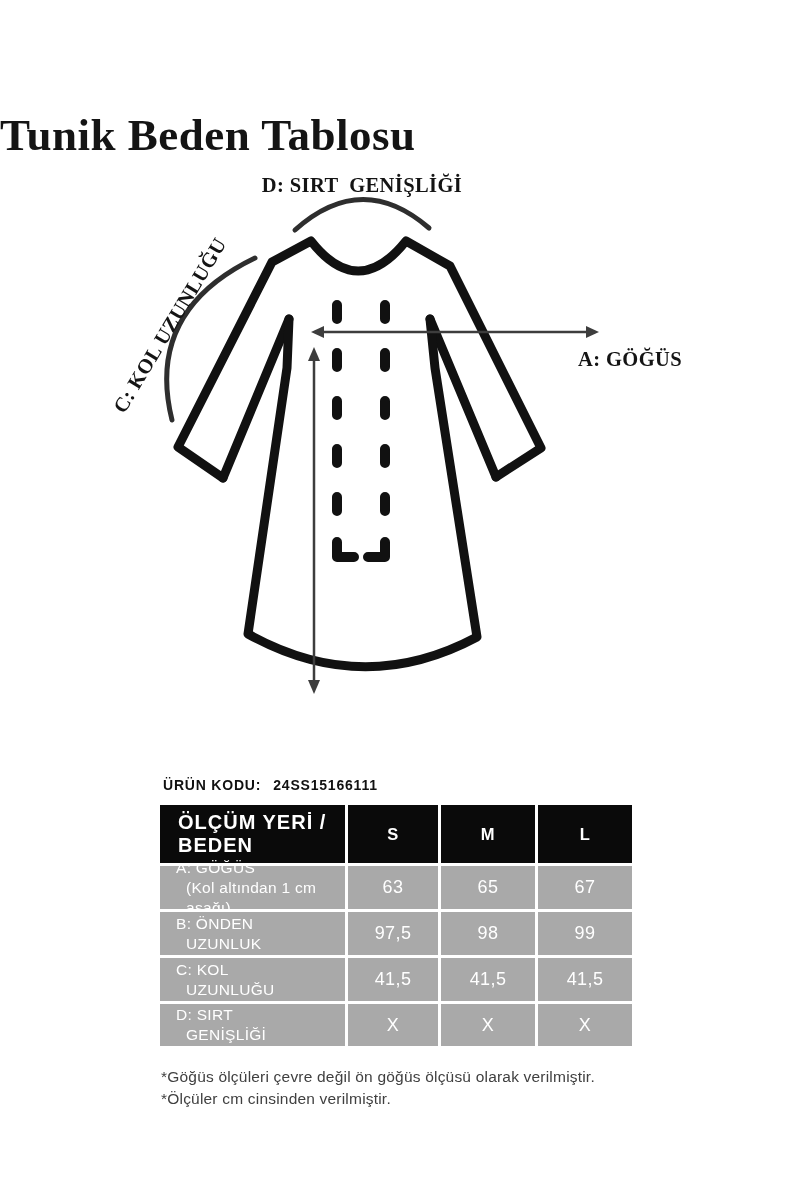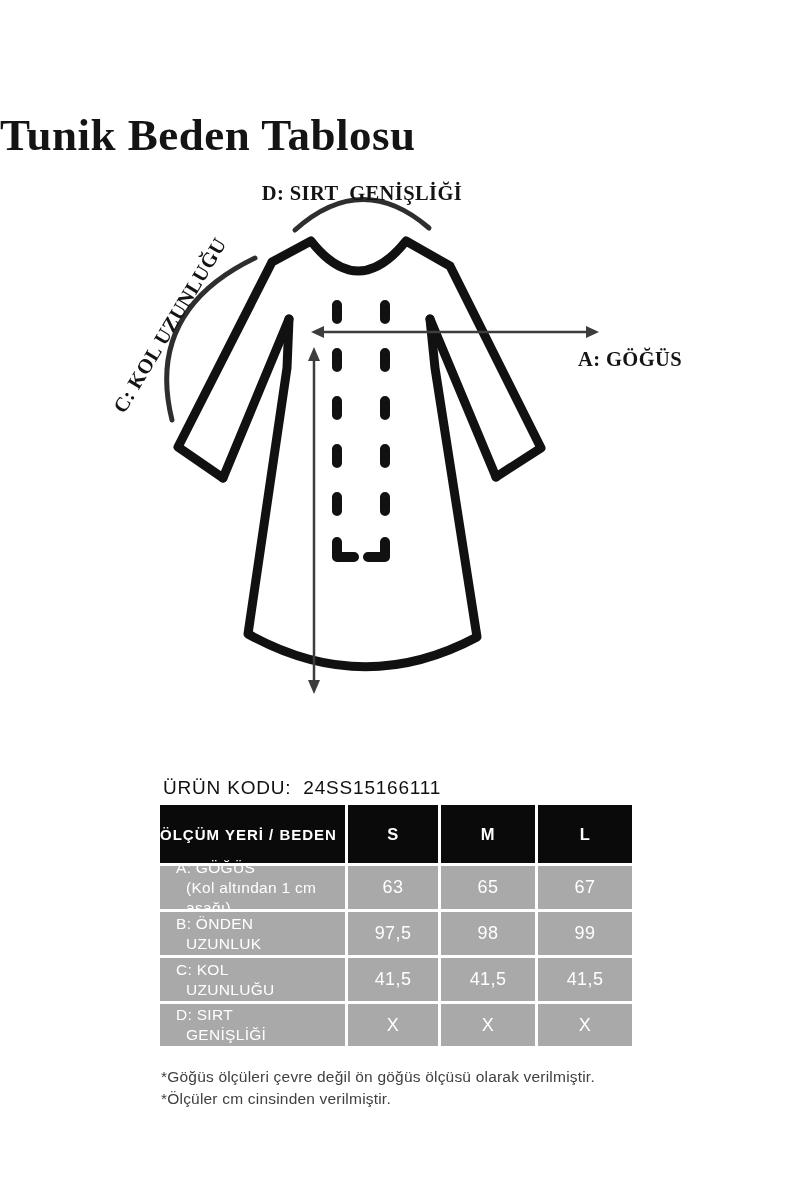--- a/index.html
+++ b/index.html
@@ -14,40 +14,40 @@
     font-family:"Liberation Serif",serif;font-weight:700;font-size:45px;
     letter-spacing:0.5px;color:#141414;
   }
   
   .diagram{position:absolute;left:0;top:0;width:800px;height:760px;}
   .diagram svg{position:absolute;left:0;top:0;}
   .dlabel{
     position:absolute;font-family:"Liberation Serif",serif;font-weight:700;
     color:#141414;font-size:20.5px;letter-spacing:0.4px;text-align:center;
   }
-  .dlabel-top{left:212px;top:174px;width:300px;white-space:pre;margin-top:8px;}
+  .dlabel-top{left:212px;top:174px;width:300px;white-space:pre;}
   .dlabel-right{left:555px;top:348px;width:150px;}
   .dlabel-bottom{left:264px;top:706px;width:300px;font-size:21px;}
   .dlabel-left{left:60px;top:314px;width:220px;transform:rotate(-59deg);}
   
   .product-code{
     position:absolute;left:163px;top:777px;
-    font-size:19px;font-weight:400;color:#111111;letter-spacing:0.8px;
+    font-size:14px;font-weight:700;color:#111111;letter-spacing:0.8px;
   }
   .product-code .code-value{margin-left:12px;}
   
   .size-table{
     position:absolute;left:160px;top:805px;width:472px;
     display:grid;grid-template-columns:185px 90px 94px 94px;
     grid-template-rows:58px 43px 43px 43px 42px;gap:3px;background:#ffffff;
   }
   .cell{display:flex;align-items:center;justify-content:center;color:#ffffff;}
   .th{background:#0a0a0a;}
   .td{background:#a9a9a9;}
-  .th-main{justify-content:flex-start;font-size:15px;font-weight:700;letter-spacing:1px;}
+  .th-main{justify-content:flex-start;padding-left:18px;font-size:20px;font-weight:700;letter-spacing:1px;}
   .th-size{font-size:16.5px;font-weight:700;letter-spacing:0.6px;}
   .td-label{
     flex-direction:column;align-items:flex-start;justify-content:center;
     padding-left:16px;font-size:15.5px;letter-spacing:0.3px;line-height:20px;
   }
   .td-label .line2{padding-left:10px;}
   .td-value{font-size:18px;letter-spacing:0.4px;}
   
   .footnotes{
     position:absolute;left:161px;top:1066px;width:560px;

